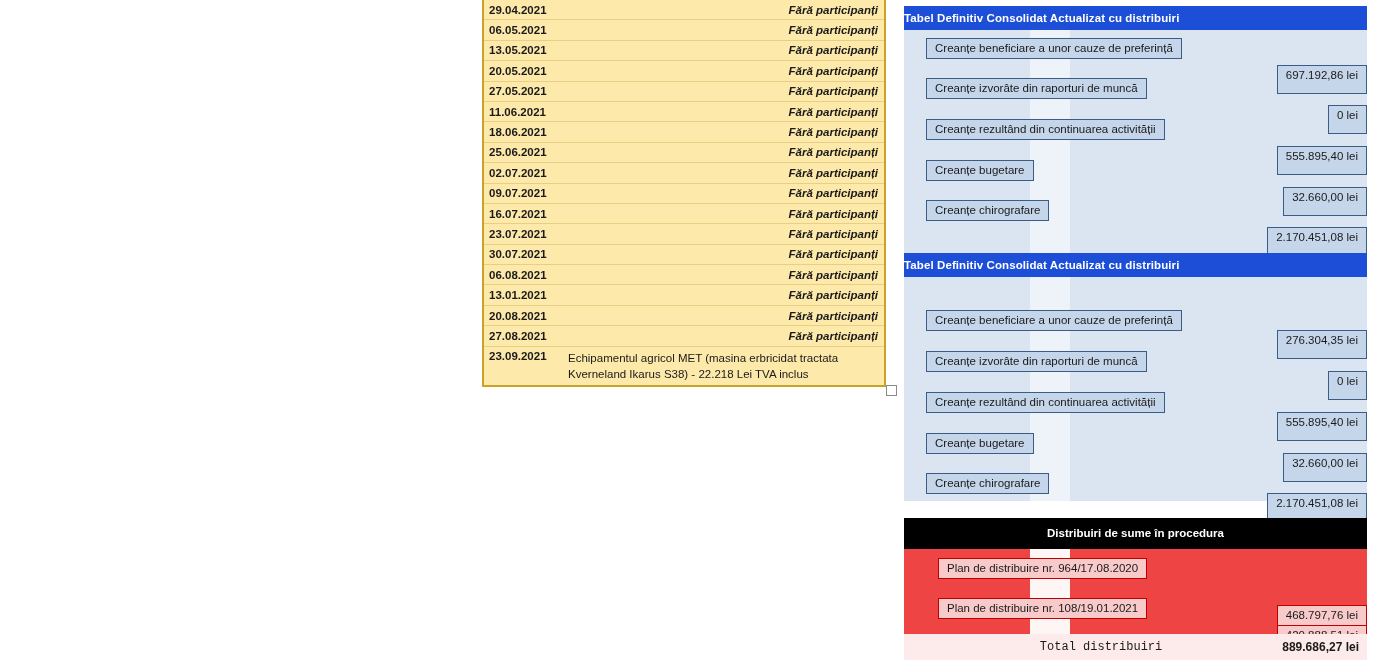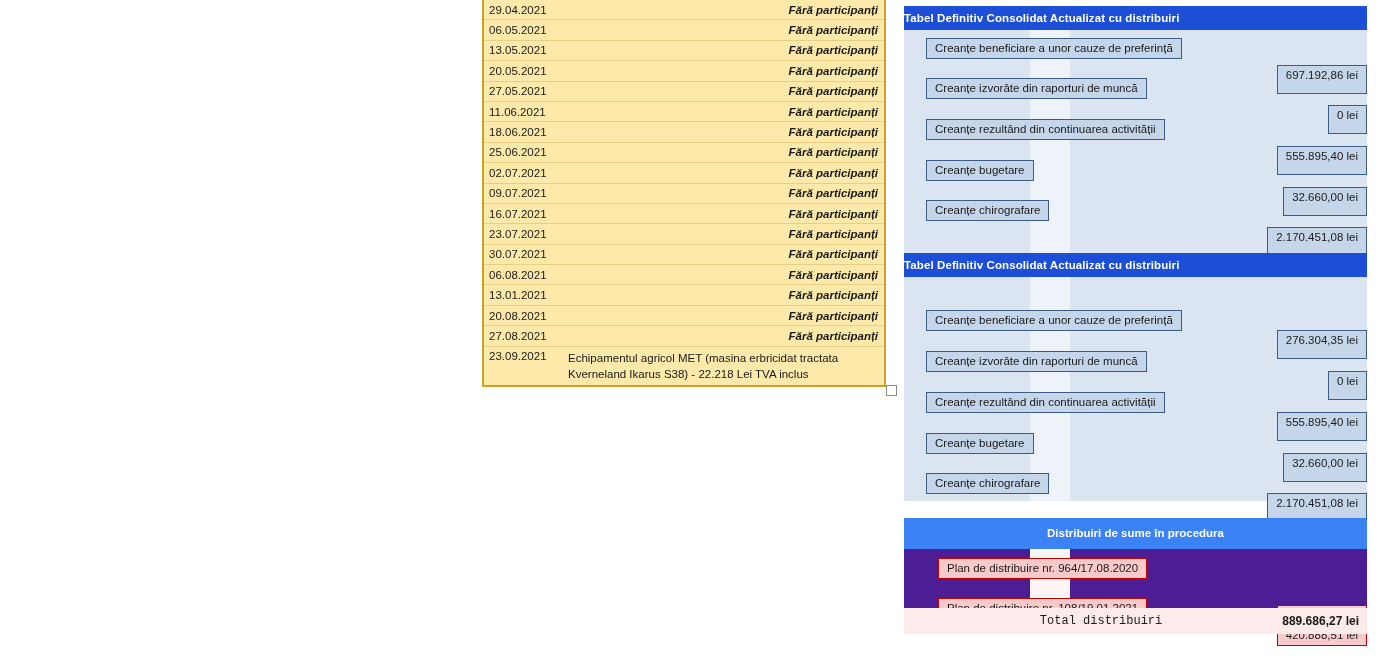--- a/index.html
+++ b/index.html
@@ -34,21 +34,21 @@
     align-items: center;
     justify-content: space-between;
     height: 20.4px;
     padding: 0 6px 0 5px;
     box-sizing: border-box;
     border-bottom: 1px solid #e8cf86;
   }
   .date-row:last-child { border-bottom: none; }
   .date-row .date {
     font-size: 11.5px;
-    font-weight: normal;
+    font-weight: bold;
     color: #1a1a1a;
     white-space: nowrap;
   }
   .date-row .desc {
     font-size: 11.5px;
     font-style: italic;
     font-weight: bold;
     color: #1a1a1a;
     text-align: right;
     white-space: nowrap;
@@ -131,32 +131,32 @@
 
   
   #distrib-panel {
     position: absolute;
     left: 904px;
     top: 518px;
     width: 463px;
     box-sizing: border-box;
   }
   #distrib-panel .panel-header-red {
-    background: #3b82f6;
+    background: #000000;
     color: #ffffff;
     font-size: 11.5px;
     font-weight: bold;
     text-align: center;
     line-height: 31px;
     height: 31px;
   }
   #distrib-panel .panel-body-red {
-    background: #4c1d95;
+    background: #ef4444;
     position: relative;
-    height: 85px;
+    height: 111px;
   }
   #distrib-panel .lightstrip-red {
     position: absolute;
     left: 126px;
     top: 0;
     width: 40px;
     height: 100%;
     background: #fef5f5;
   }
   .plan-chip {

